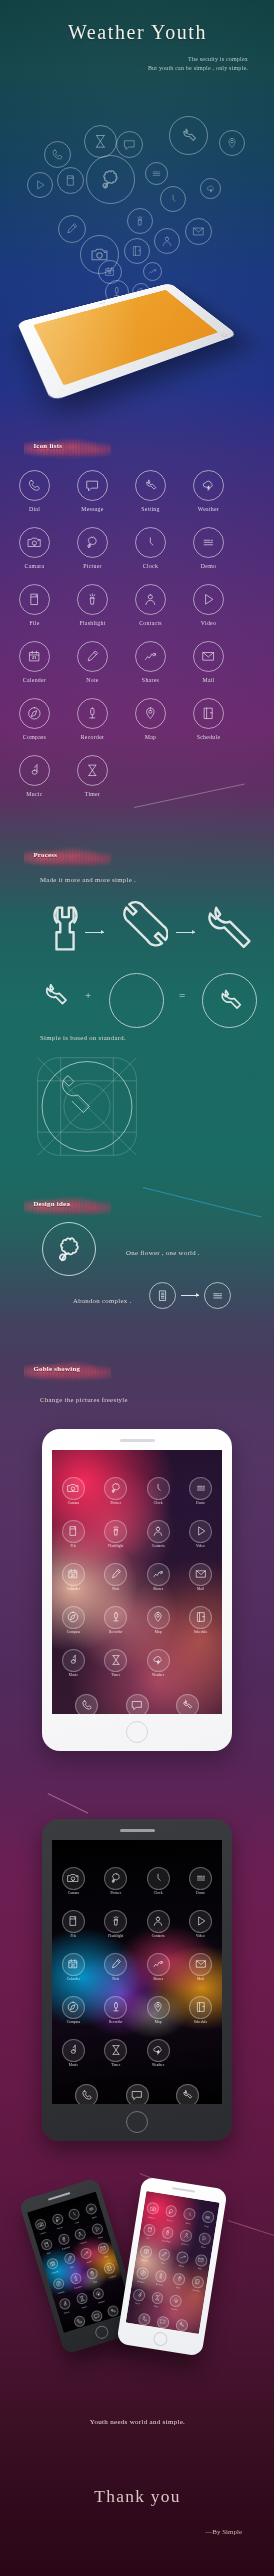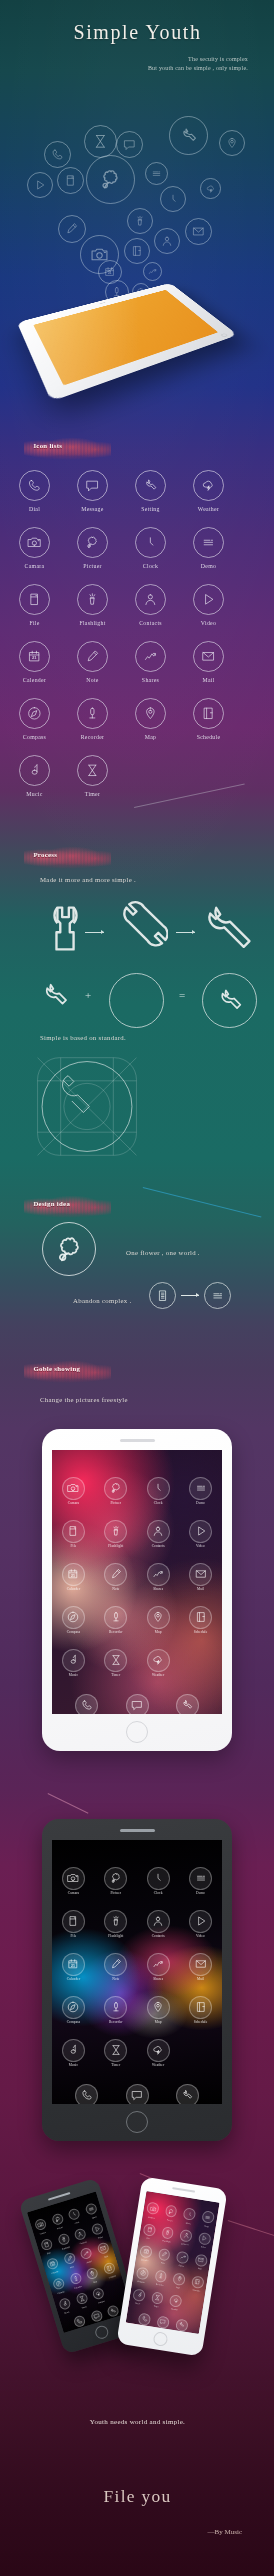--- a/index.html
+++ b/index.html
@@ -172,21 +172,21 @@
   }
 
   .footline { position:absolute; left:0; width:275px; text-align:center; }
 </style>
 </head>
 <body>
 
 <div id="bg"></div>
 <div id="vignette"></div>
 
-<div class="hero-title">Simple Youth</div>
+<div class="hero-title">Weather Youth</div>
 <div class="hero-sub">
   <div>The secuity is complex</div>
   <div>But youth can be simple , only simple.</div>
 </div>
 
 <div id="cloud">
     <div class="fic" style="left: 84px; top: 3.2px; width: 33px; height: 33px;">
       <svg viewBox="0 0 24 24" width="18.7" height="18.7" aria-hidden="true">
         <path d="M7 4.5h10" fill="none" stroke="rgba(226,236,240,.8)" stroke-width="1.2" stroke-linecap="round" stroke-linejoin="round"></path>
         <path d="M7 19.5h10" fill="none" stroke="rgba(226,236,240,.8)" stroke-width="1.2" stroke-linecap="round" stroke-linejoin="round"></path>
@@ -1576,15 +1576,15 @@
               </svg>
             </div>
           </div>
         </div>
       </div>
     </div>
   <div style="position:absolute;bottom:4.5px;left:50%;margin-left:-7px;width:14px;height:14px;border-radius:50%;border:0.6px solid #cfd1d5;"></div>
 </div>
 
 <div class="footline" style="top:2418px; font-size:7px; color:#e6ddd8; letter-spacing:0.3px;">Youth needs world and simple.</div>
-<div class="footline" style="top:2486px; font-size:17.4px; color:#d9c7c0; letter-spacing:1.3px;">File you</div>
-<div class="footline" style="top:2528px; text-align:right; padding-right:33px; font-size:7px; color:#cdb5ae;">—By Music</div>
+<div class="footline" style="top:2486px; font-size:17.4px; color:#d9c7c0; letter-spacing:1.3px;">Thank you</div>
+<div class="footline" style="top:2528px; text-align:right; padding-right:33px; font-size:7px; color:#cdb5ae;">—By Simple</div>
 
 
 </body></html>

